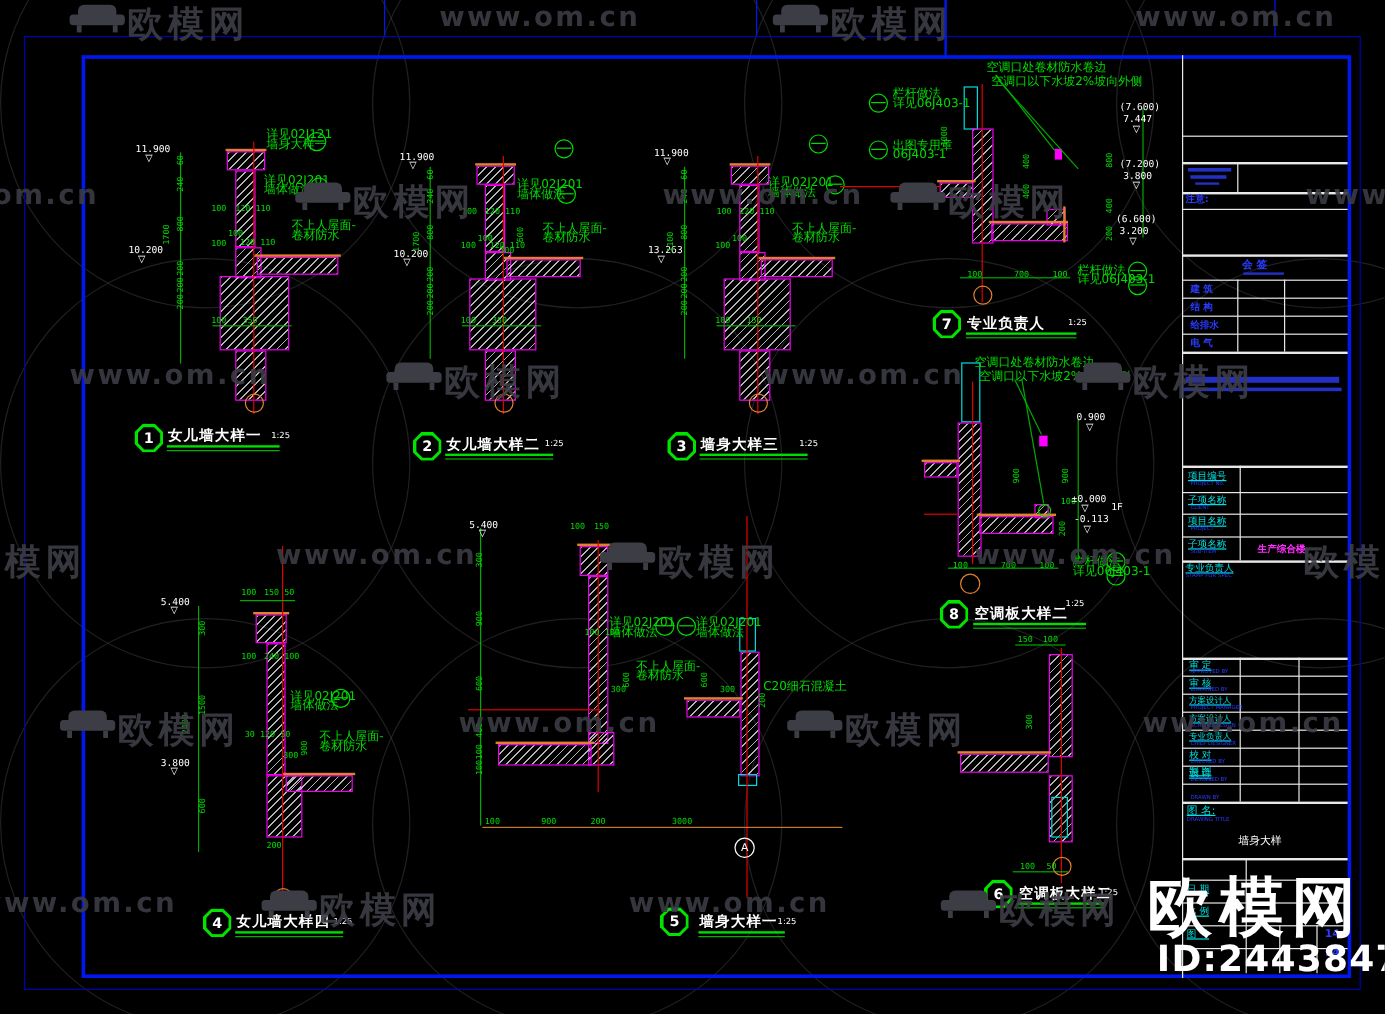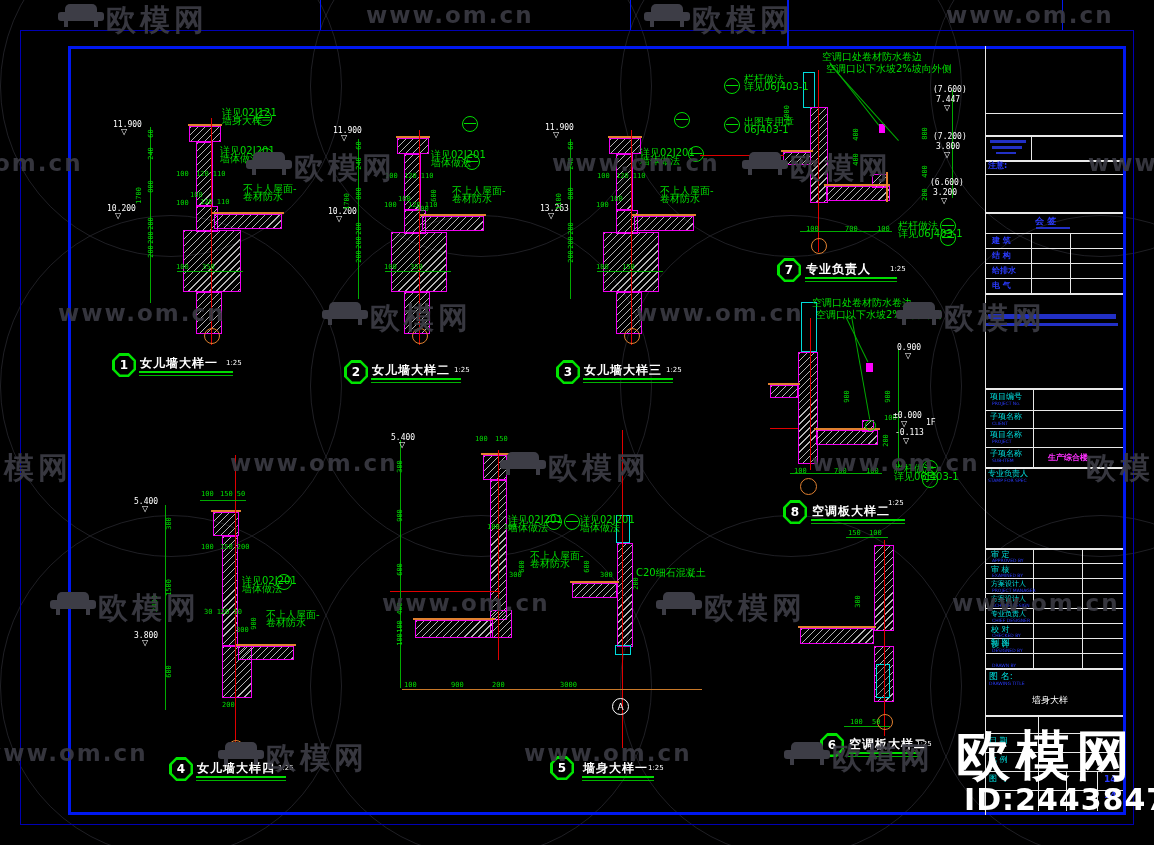--- a/index.html
+++ b/index.html
@@ -45,21 +45,21 @@
   .badge{width:24px;height:24px;background:#00e400;display:flex;align-items:center;justify-content:center;
          clip-path:polygon(30% 0,70% 0,100% 30%,100% 70%,70% 100%,30% 100%,0 70%,0 30%);}
   .badge .in{width:19px;height:19px;background:#000;display:flex;align-items:center;justify-content:center;
          clip-path:polygon(30% 0,70% 0,100% 30%,100% 70%,70% 100%,30% 100%,0 70%,0 30%);
          color:#fff;font-size:12px;font-weight:bold;line-height:1;}
   .dtitle{color:#fff;font-weight:bold;font-size:12px;letter-spacing:1px;white-space:nowrap;}
   .dscale{color:#fff;font-size:7px;white-space:nowrap;}
   .u2{height:2px;border-top:2px solid #00dc00;border-bottom:1px solid #00b400;}
   
   .wl{background:#e8e8e8;}
-  .cy{color:#00e0e0;font-size:8px;line-height:1;white-space:nowrap;}
+  .cy{color:#00e0e0;font-size:8px;line-height:1;white-space:nowrap;text-decoration:underline;}
   .bl{color:#2a3bff;font-size:8px;line-height:1;white-space:nowrap;font-weight:bold;}
   .bsub{color:#2a3bff;font-size:4.5px;line-height:1;white-space:nowrap;}
   .bbar{background:#2433d0;opacity:.95;}
   .mg{color:#ff30ff;font-size:8px;font-weight:bold;white-space:nowrap;}
   .wh{color:#fff;font-size:9px;white-space:nowrap;}
   .blv{color:#2a3bff;font-size:9px;font-weight:bold;white-space:nowrap;}
 </style>
 </head>
 <body>
 
@@ -211,21 +211,21 @@
     <span class="a dim" style="left:622px;top:264px">150</span>
     <span class="a note" style="left:640px;top:148px">详见02J201</span>
     <span class="a note" style="left:640px;top:156px">墙体做法</span>
     <span class="a note" style="left:660px;top:186px">不上人屋面-</span>
     <span class="a note" style="left:660px;top:194px">卷材防水</span>
     <i class="a bub" style="left:674px;top:112px"></i>
     <i class="a bub" style="left:688px;top:146px"></i>
     <span class="a badge" style="left:556px;top:360px">
         <span class="in">3</span>
       </span>
-    <span class="a dtitle" style="left:584px;top:362px">女儿墙大样三</span>
+    <span class="a dtitle" style="left:584px;top:362px">墙身大样三</span>
     <span class="a dscale" style="left:666px;top:366px">1:25</span>
     <i class="a u2" style="left:583px;top:378px;width:90px"></i>
   </div>
 
   <div>
     <i class="a cwin" style="left:803px;top:72px;width:12px;height:36px"></i>
     <i class="a hatch" style="left:783px;top:152px;width:28px;height:13px"></i>
     <i class="a hatch" style="left:810px;top:107px;width:18px;height:96px"></i>
     <i class="a hatch" style="left:826px;top:186px;width:64px;height:15px"></i>
     <i class="a hatch" style="left:872px;top:174px;width:16px;height:14px"></i>
@@ -338,21 +338,21 @@
       <span class="a tri" style="left:142px;top:505px">▽</span>
     <span class="a elev" style="left:134px;top:632px">3.800</span>
       <span class="a tri" style="left:142px;top:639px">▽</span>
     <span class="a dim dimv" style="left:163px;top:520px">300</span>
     <span class="a dim dimv" style="left:161px;top:584px">1500</span>
     <span class="a dim dimv" style="left:147px;top:600px">2400</span>
     <span class="a dim dimv" style="left:163px;top:668px">600</span>
     <span class="a dim" style="left:201px;top:491px">100</span>
     <span class="a dim" style="left:220px;top:491px">150 50</span>
     <span class="a dim" style="left:201px;top:544px">100</span>
-    <span class="a dim" style="left:220px;top:544px">150 200</span>
+    <span class="a dim" style="left:220px;top:544px">240 100</span>
     <span class="a dim" style="left:204px;top:609px">30 120 50</span>
     <span class="a dim" style="left:236px;top:627px">300</span>
     <span class="a dim dimv" style="left:248px;top:620px">900</span>
     <span class="a dim" style="left:222px;top:702px">200</span>
     <span class="a note" style="left:242px;top:576px">详见02J201</span>
     <span class="a note" style="left:242px;top:584px">墙体做法</span>
     <span class="a note" style="left:266px;top:610px">不上人屋面-</span>
     <span class="a note" style="left:266px;top:618px">卷材防水</span>
     <i class="a bub" style="left:276px;top:574px"></i>
     <span class="a badge" style="left:169px;top:757px">

